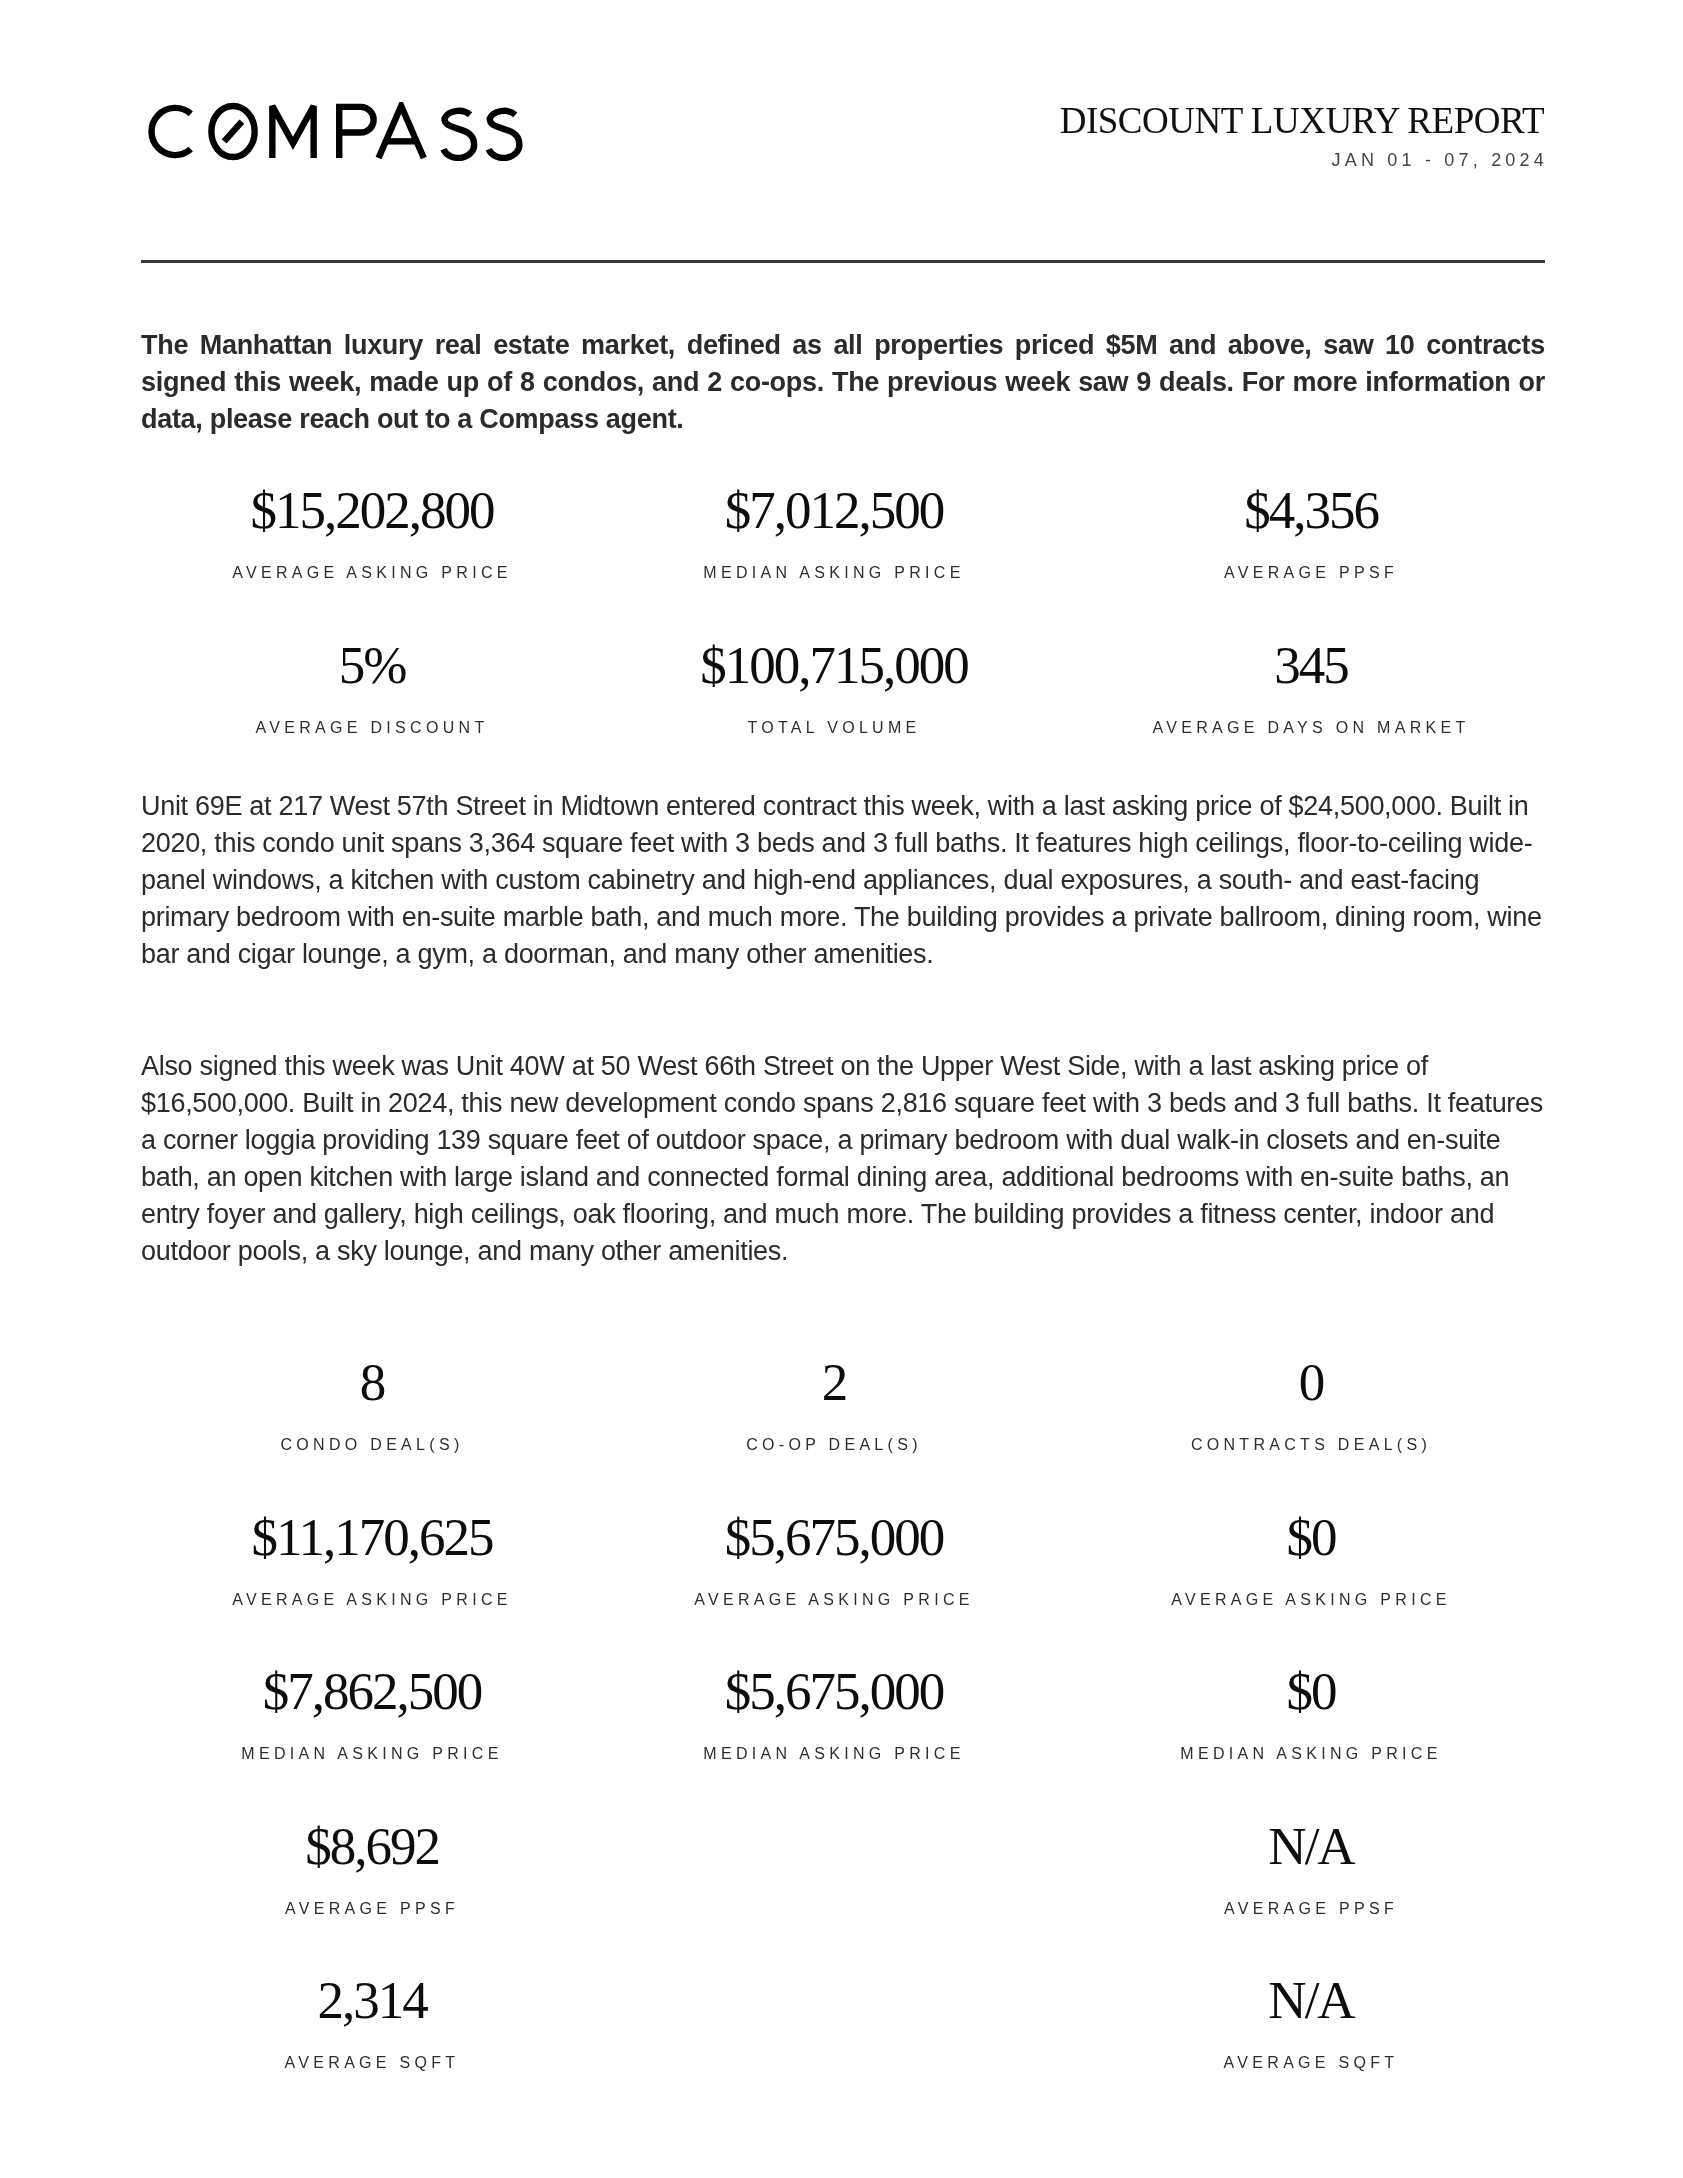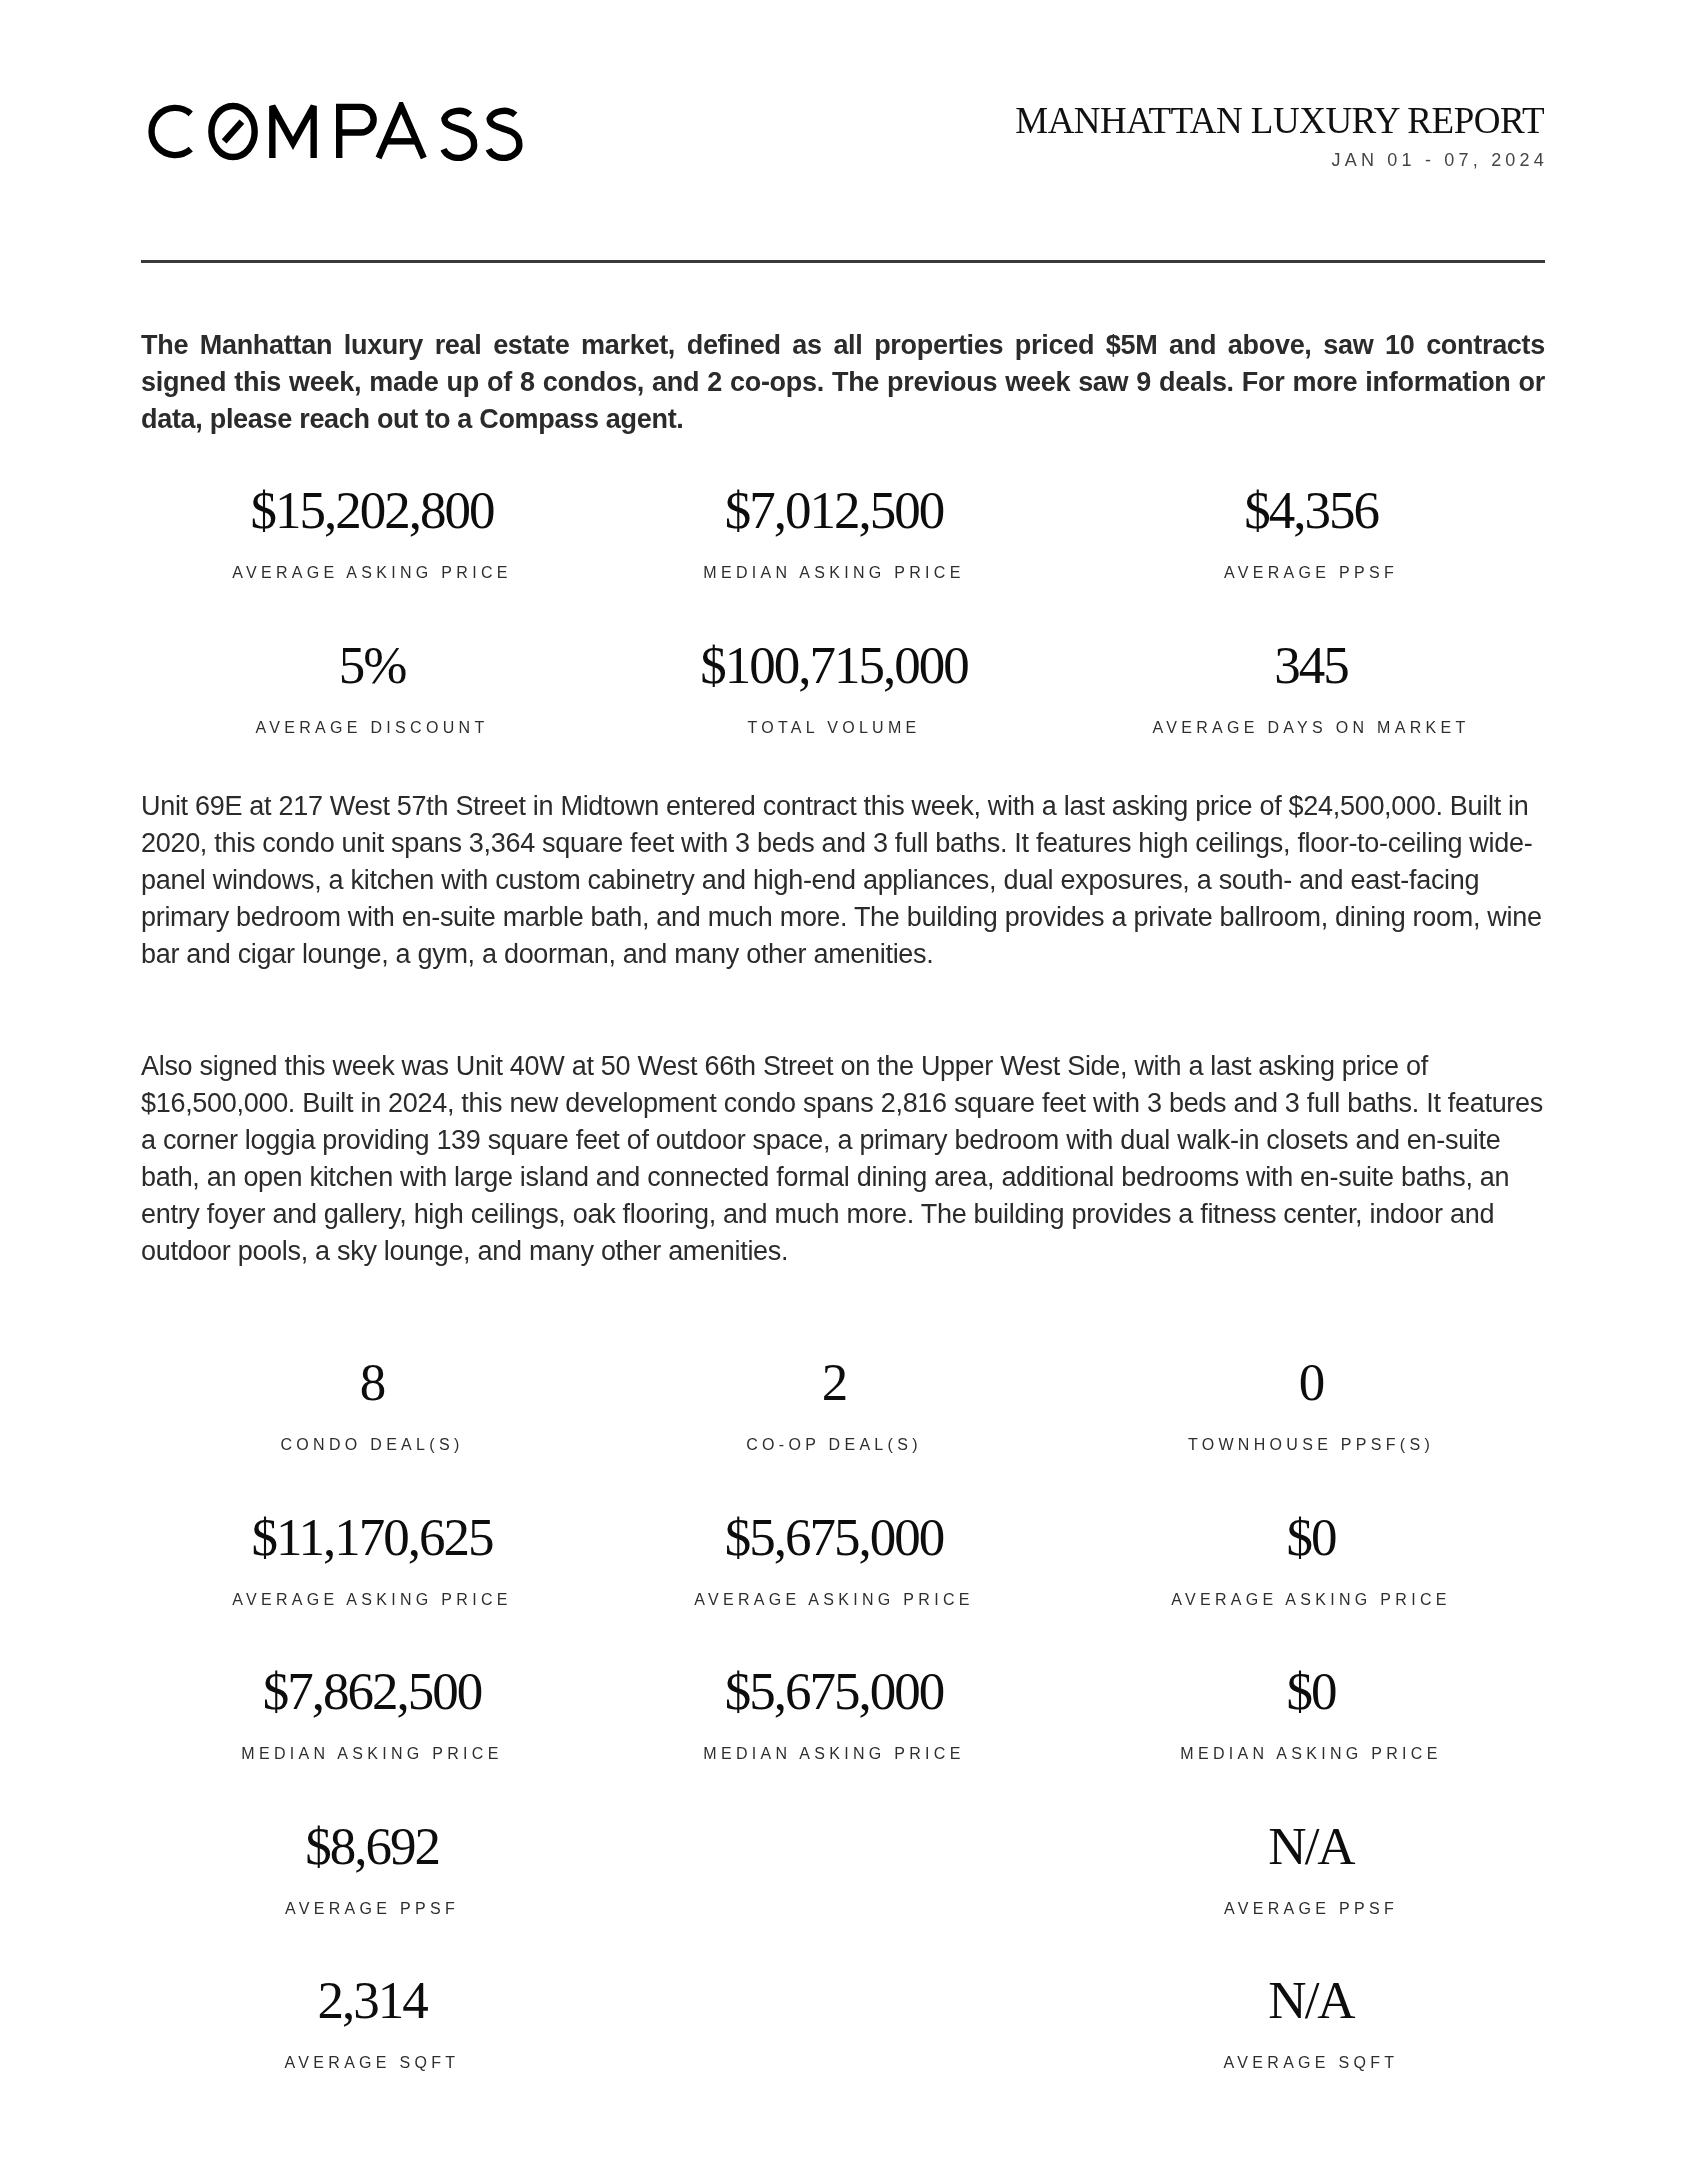--- a/index.html
+++ b/index.html
@@ -118,21 +118,21 @@
       <line x1="246" y1="40" x2="274" y2="40"></line>
 
       <path d="M 330 13 A 15 11 0 0 0 304 17 C 304 30 334 24 334 42 A 16 13 0 0 1 303 48"></path>
 
       <path d="M 376 13 A 15 11 0 0 0 350 17 C 350 30 380 24 380 42 A 16 13 0 0 1 349 48"></path>
     </g>
   </svg>
 </div>
 
 <div class="header-right">
-  <div class="report-title">MANHATTAN LUXURY REPORT</div>
+  <div class="report-title">DISCOUNT LUXURY REPORT</div>
   <div class="report-sub">JAN 01 - 07, 2024</div>
 </div>
 
 <div class="divider"></div>
 
 <p class="para justify p-intro" style="margin:0;">The Manhattan luxury real estate market, defined as all properties priced $5M and above, saw 10 contracts signed this week, made up of 8 condos, and 2 co-ops. The previous week saw 9 deals. For more information or data, please reach out to a Compass agent.</p>
 
 <div class="stats-grid" style="top:0;">
   <div class="stat" style="left:231px; top:481px;">
     <div class="stat-value">$15,202,800</div>
@@ -168,21 +168,21 @@
   <div class="stat" style="left:231px; top:1353px;">
     <div class="stat-value">8</div>
     <div class="stat-label">CONDO DEAL(S)</div>
   </div>
   <div class="stat" style="left:693px; top:1353px;">
     <div class="stat-value">2</div>
     <div class="stat-label">CO-OP DEAL(S)</div>
   </div>
   <div class="stat" style="left:1170px; top:1353px;">
     <div class="stat-value">0</div>
-    <div class="stat-label">TOWNHOUSE PPSF(S)</div>
+    <div class="stat-label">CONTRACTS DEAL(S)</div>
   </div>
 
   <div class="stat" style="left:231px; top:1508px;">
     <div class="stat-value">$11,170,625</div>
     <div class="stat-label">AVERAGE ASKING PRICE</div>
   </div>
   <div class="stat" style="left:693px; top:1508px;">
     <div class="stat-value">$5,675,000</div>
     <div class="stat-label">AVERAGE ASKING PRICE</div>
   </div>

